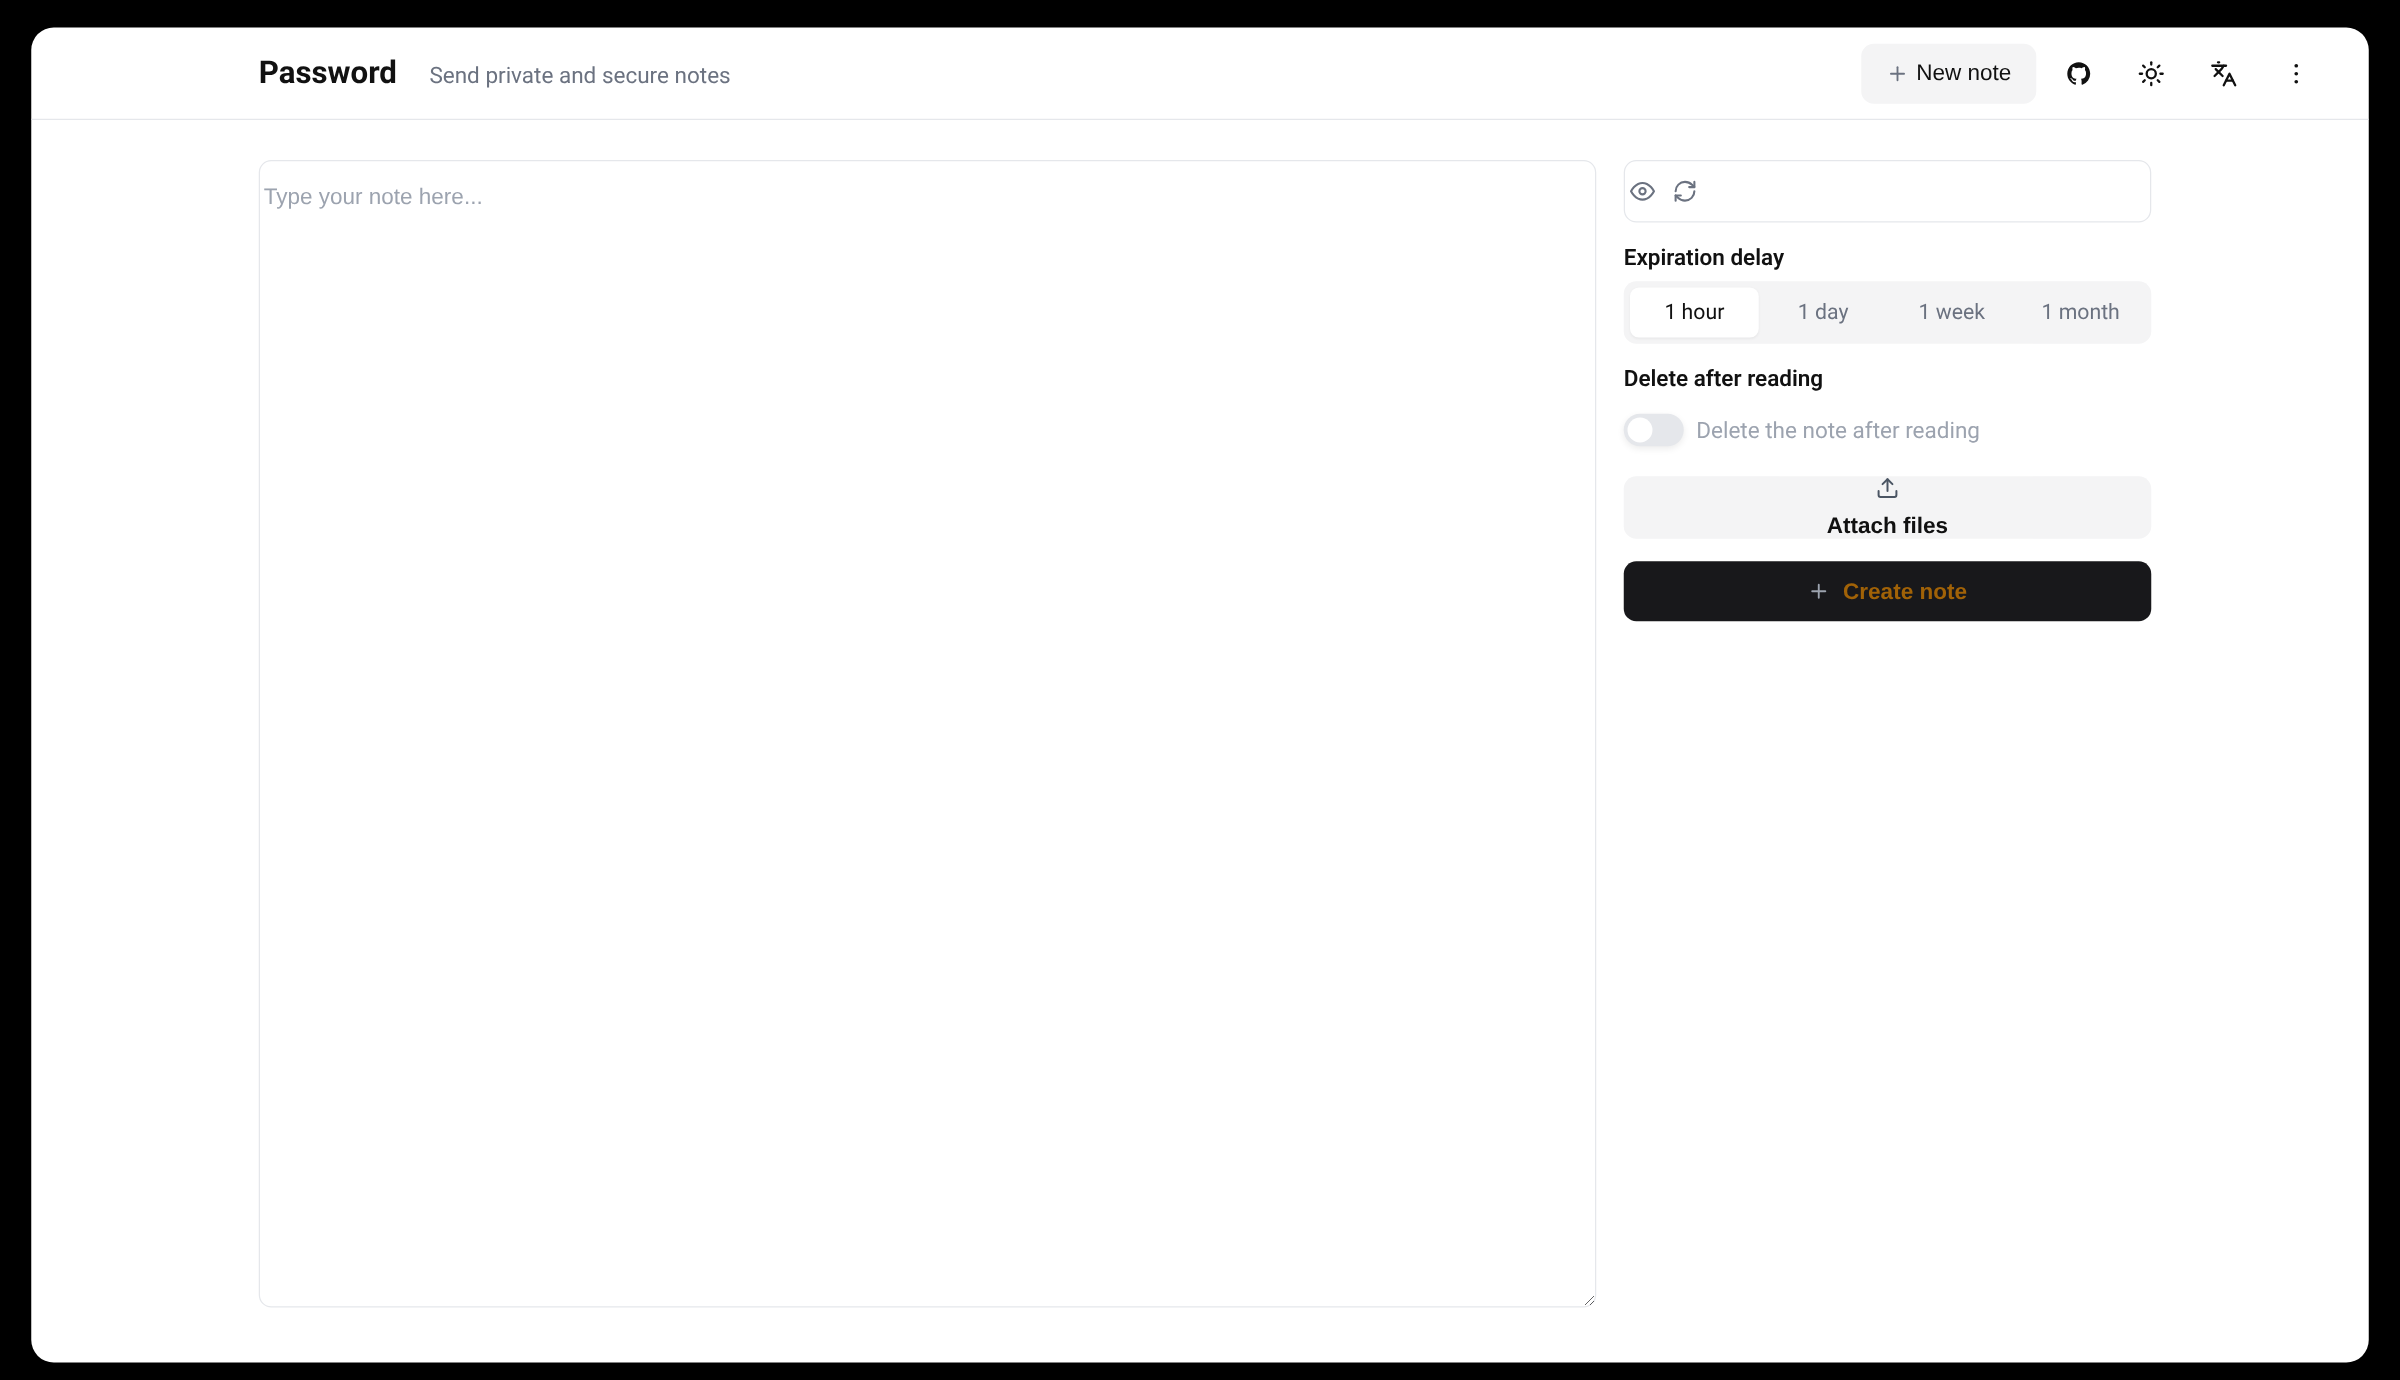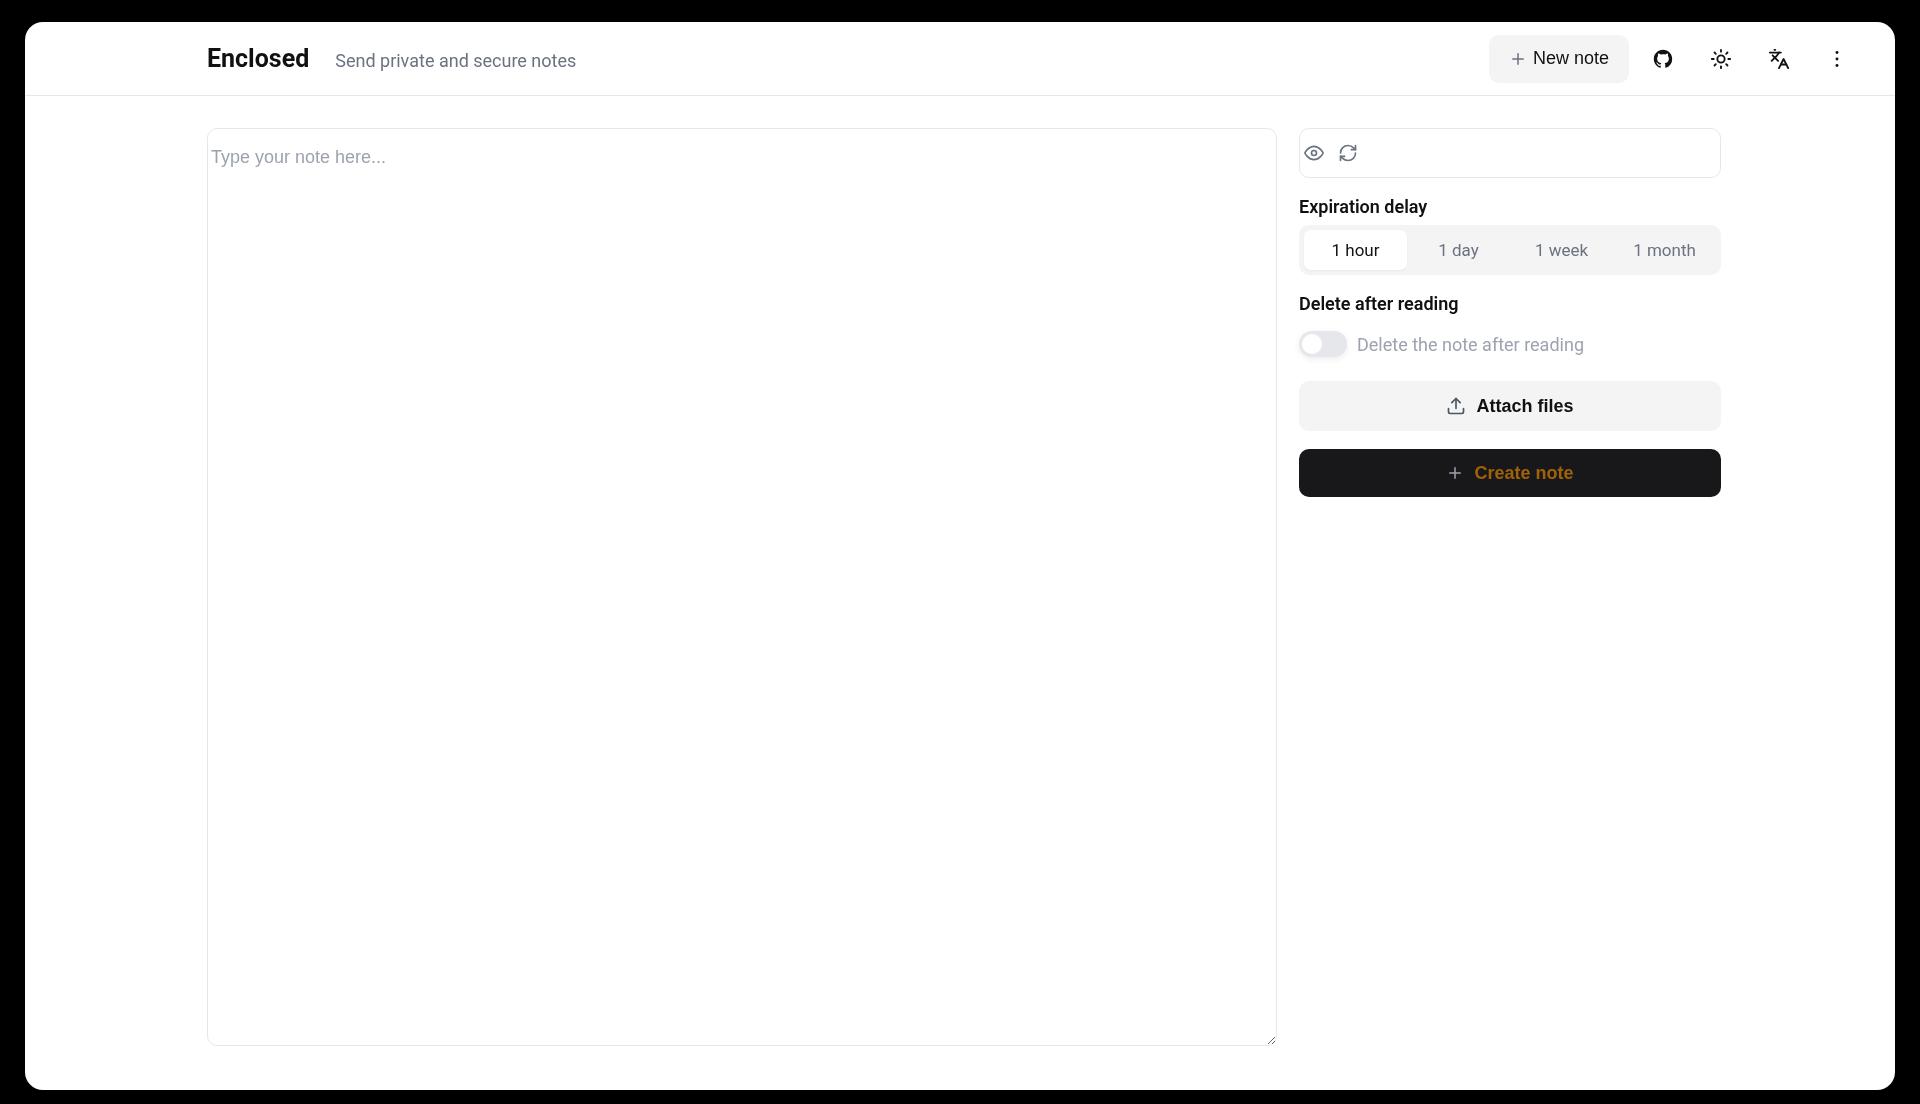--- a/index.html
+++ b/index.html
@@ -256,20 +256,21 @@
       gap: 10px;
       background: #f4f4f5;
       border: none;
       border-radius: 10px;
       height: 50px;
       font-size: 18px;
       font-weight: 600;
       color: #111;
       cursor: pointer;
       margin-top: 6px;
+      flex-direction: column;
     }
     
     .attach-btn svg {
       width: 20px;
       height: 20px;
       stroke: #4b5563;
     }
     
     .create-btn {
       display: flex;
@@ -292,21 +293,21 @@
       stroke: #9ca3af;
     }
   </style>
 </head>
 <body>
 
 <div class="window">
 
   <div class="header">
     <div class="header-left">
-      <div class="logo">Enclosed</div>
+      <div class="logo">Password</div>
       <div class="tagline">Send private and secure notes</div>
     </div>
     <div class="header-right">
       <button class="new-note-btn">
         <svg viewBox="0 0 24 24" fill="none" stroke="currentColor" stroke-width="2" stroke-linecap="round">
             <line x1="12" y1="5" x2="12" y2="19"></line>
             <line x1="5" y1="12" x2="19" y2="12"></line>
           </svg>
         <span>New note</span>
       </button>

